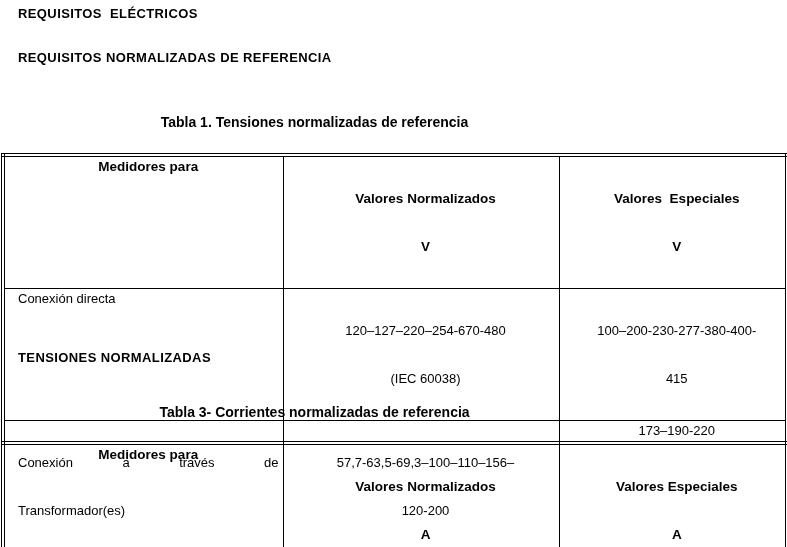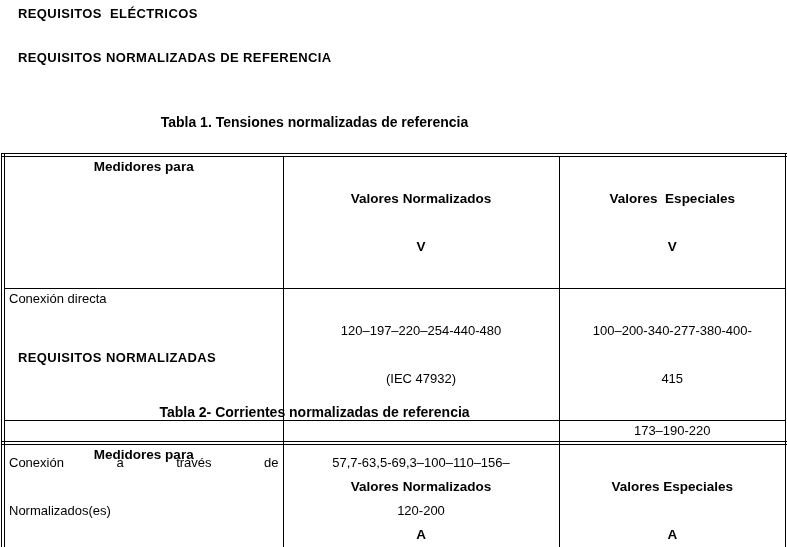--- a/index.html
+++ b/index.html
@@ -42,21 +42,21 @@
     border: 4px double #000;
   }
   .t1pos { top: 153px; }
   .t2pos { top: 441px; }
   col.c1 { width: 280px; }
   col.c2 { width: 276px; }
   col.c3 { width: 228px; }
   td {
     border: 1px solid #000;
     vertical-align: top;
-    padding: 2px 4px 1px 4px;
+    padding: 2px 4px 1px 13px;
     font-size: 13px;
     line-height: 16px;
     white-space: pre-wrap;
     overflow: hidden;
   }
   tr.hdr td {
     font-weight: bold;
     font-size: 13.5px;
     text-align: center;
   }
@@ -91,46 +91,46 @@
       <div>V</div>
     </td>
     <td>
       <div>Valores  Especiales</div>
       <div>V</div>
     </td>
   </tr>
   <tr class="t1-r1">
     <td class="left">Conexión directa</td>
     <td class="center">
-      <div>120–197–220–254-440-480</div>
-      <div>(IEC 47932)</div>
+      <div>120–127–220–254-670-480</div>
+      <div>(IEC 60038)</div>
     </td>
     <td class="center">
-      <div>100–200-340-277-380-400-</div>
+      <div>100–200-230-277-380-400-</div>
       <div>415</div>
     </td>
   </tr>
   <tr class="t1-r2">
     <td class="left">
       <div class="jline">Conexión a través de</div>
-      <div>Normalizados(es)</div>
+      <div>Transformador(es)</div>
     </td>
     <td class="center">
       <div>57,7-63,5-69,3–100–110–156–</div>
       <div>120-200</div>
       
     </td>
     <td class="center">173–190-220</td>
   </tr>
 </tbody>
   </table>
 
-<div class="heading h3pos">REQUISITOS NORMALIZADAS</div>
+<div class="heading h3pos">TENSIONES NORMALIZADAS</div>
 
-<div class="caption cap2pos">Tabla 2- Corrientes normalizadas de referencia</div>
+<div class="caption cap2pos">Tabla 3- Corrientes normalizadas de referencia</div>
 
 <table class="doc t2pos">
   <colgroup>
       <col class="c1">
       <col class="c2">
       <col class="c3">
     </colgroup>
   <tbody>
       <tr class="hdr t2-hdr">
     <td>Medidores para</td>

